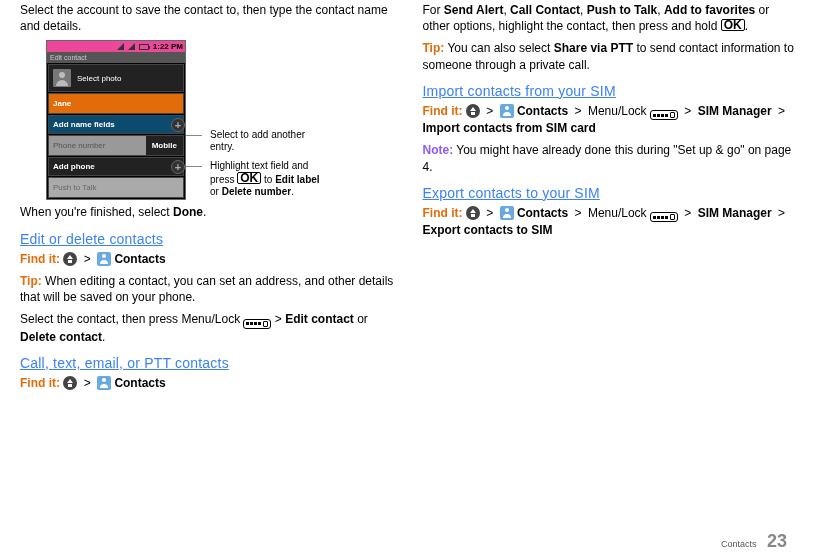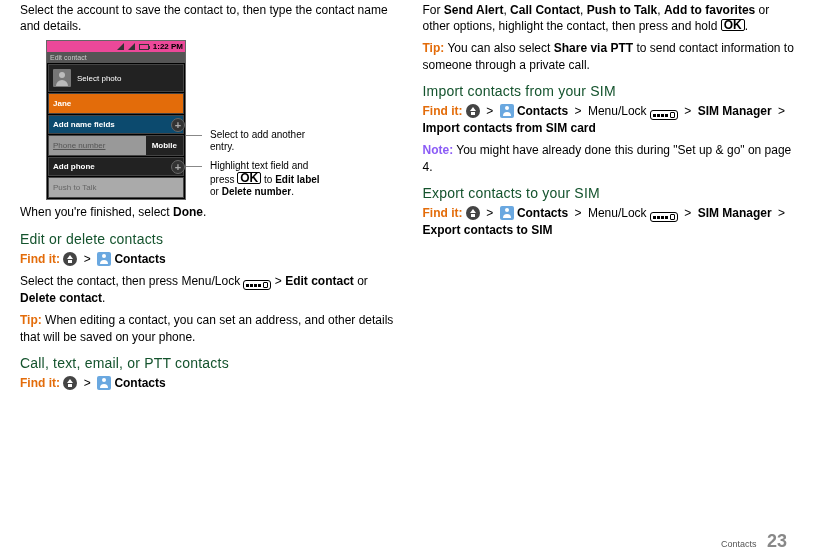--- a/index.html
+++ b/index.html
@@ -11,26 +11,27 @@
       height: 556px;
       display: flex;
       padding: 2px 20px 2px 20px;
       position: relative;
     }
     .col { width: 382px; }
     .col-left { margin-right: 14px; }
     .col-right { margin-left: 14px; }
     p { line-height: 1.35; margin-bottom: 6px; }
     .section-title {
-      color: #14532d;
+      color: #3b82f6;
       font-size: 14px;
       font-weight: normal;
       margin-top: 10px;
       margin-bottom: 4px;
       letter-spacing: 0.2px;
+      text-decoration: underline;
     }
     .findit { color: #e36c0a; font-weight: bold; }
     .tiplabel { color: #e36c0a; font-weight: bold; }
     .notelabel { color: #8b5cf6; font-weight: bold; }
     .bold { font-weight: bold; }
     .ok-key {
       display: inline-block;
       border: 1px solid #000;
       border-radius: 2px;
       font-size: 12px;
@@ -230,21 +231,20 @@
     }
     .row-phonenum {
       background: #999;
       color: #555;
       padding: 0;
       display: flex;
     }
     .row-phonenum .ph-left {
       flex: 1;
       padding: 0 4px;
-      text-decoration: underline;
     }
     .row-phonenum .ph-right {
       background: #222;
       color: #fff;
       padding: 5px 6px;
       font-weight: bold;
     }
     .row-addphone {
       background: #222;
       font-weight: bold;
@@ -355,36 +355,36 @@
 
   <div class="section-title">Edit or delete contacts</div>
   <p>
     <span class="findit">Find it:</span>
     <span class="glyph-home"></span>
     <span class="chev">&gt;</span>
     <span class="glyph-contacts"></span>
     <span class="bold">Contacts</span>
   </p>
   <p>
+    <span class="tiplabel">Tip:</span><span> When editing a contact, you can set an address, and other details that will be saved on your phone.</span>
+  </p>
+  <p>
     <span>Select the contact, then press Menu/Lock </span>
     <span class="menu-key">
         <span class="sq"></span>
         <span class="sq"></span>
         <span class="sq"></span>
         <span class="sq"></span>
         <span class="lock"></span>
       </span>
     <span> &gt; </span>
     <span class="bold">Edit contact</span>
     <span> or </span>
     <span class="bold">Delete contact</span><span>.</span>
   </p>
-  <p>
-    <span class="tiplabel">Tip:</span><span> When editing a contact, you can set an address, and other details that will be saved on your phone.</span>
-  </p>
 
   <div class="section-title">Call, text, email, or PTT contacts</div>
   <p>
     <span class="findit">Find it:</span>
     <span class="glyph-home"></span>
     <span class="chev">&gt;</span>
     <span class="glyph-contacts"></span>
     <span class="bold">Contacts</span>
   </p>
 </div>

